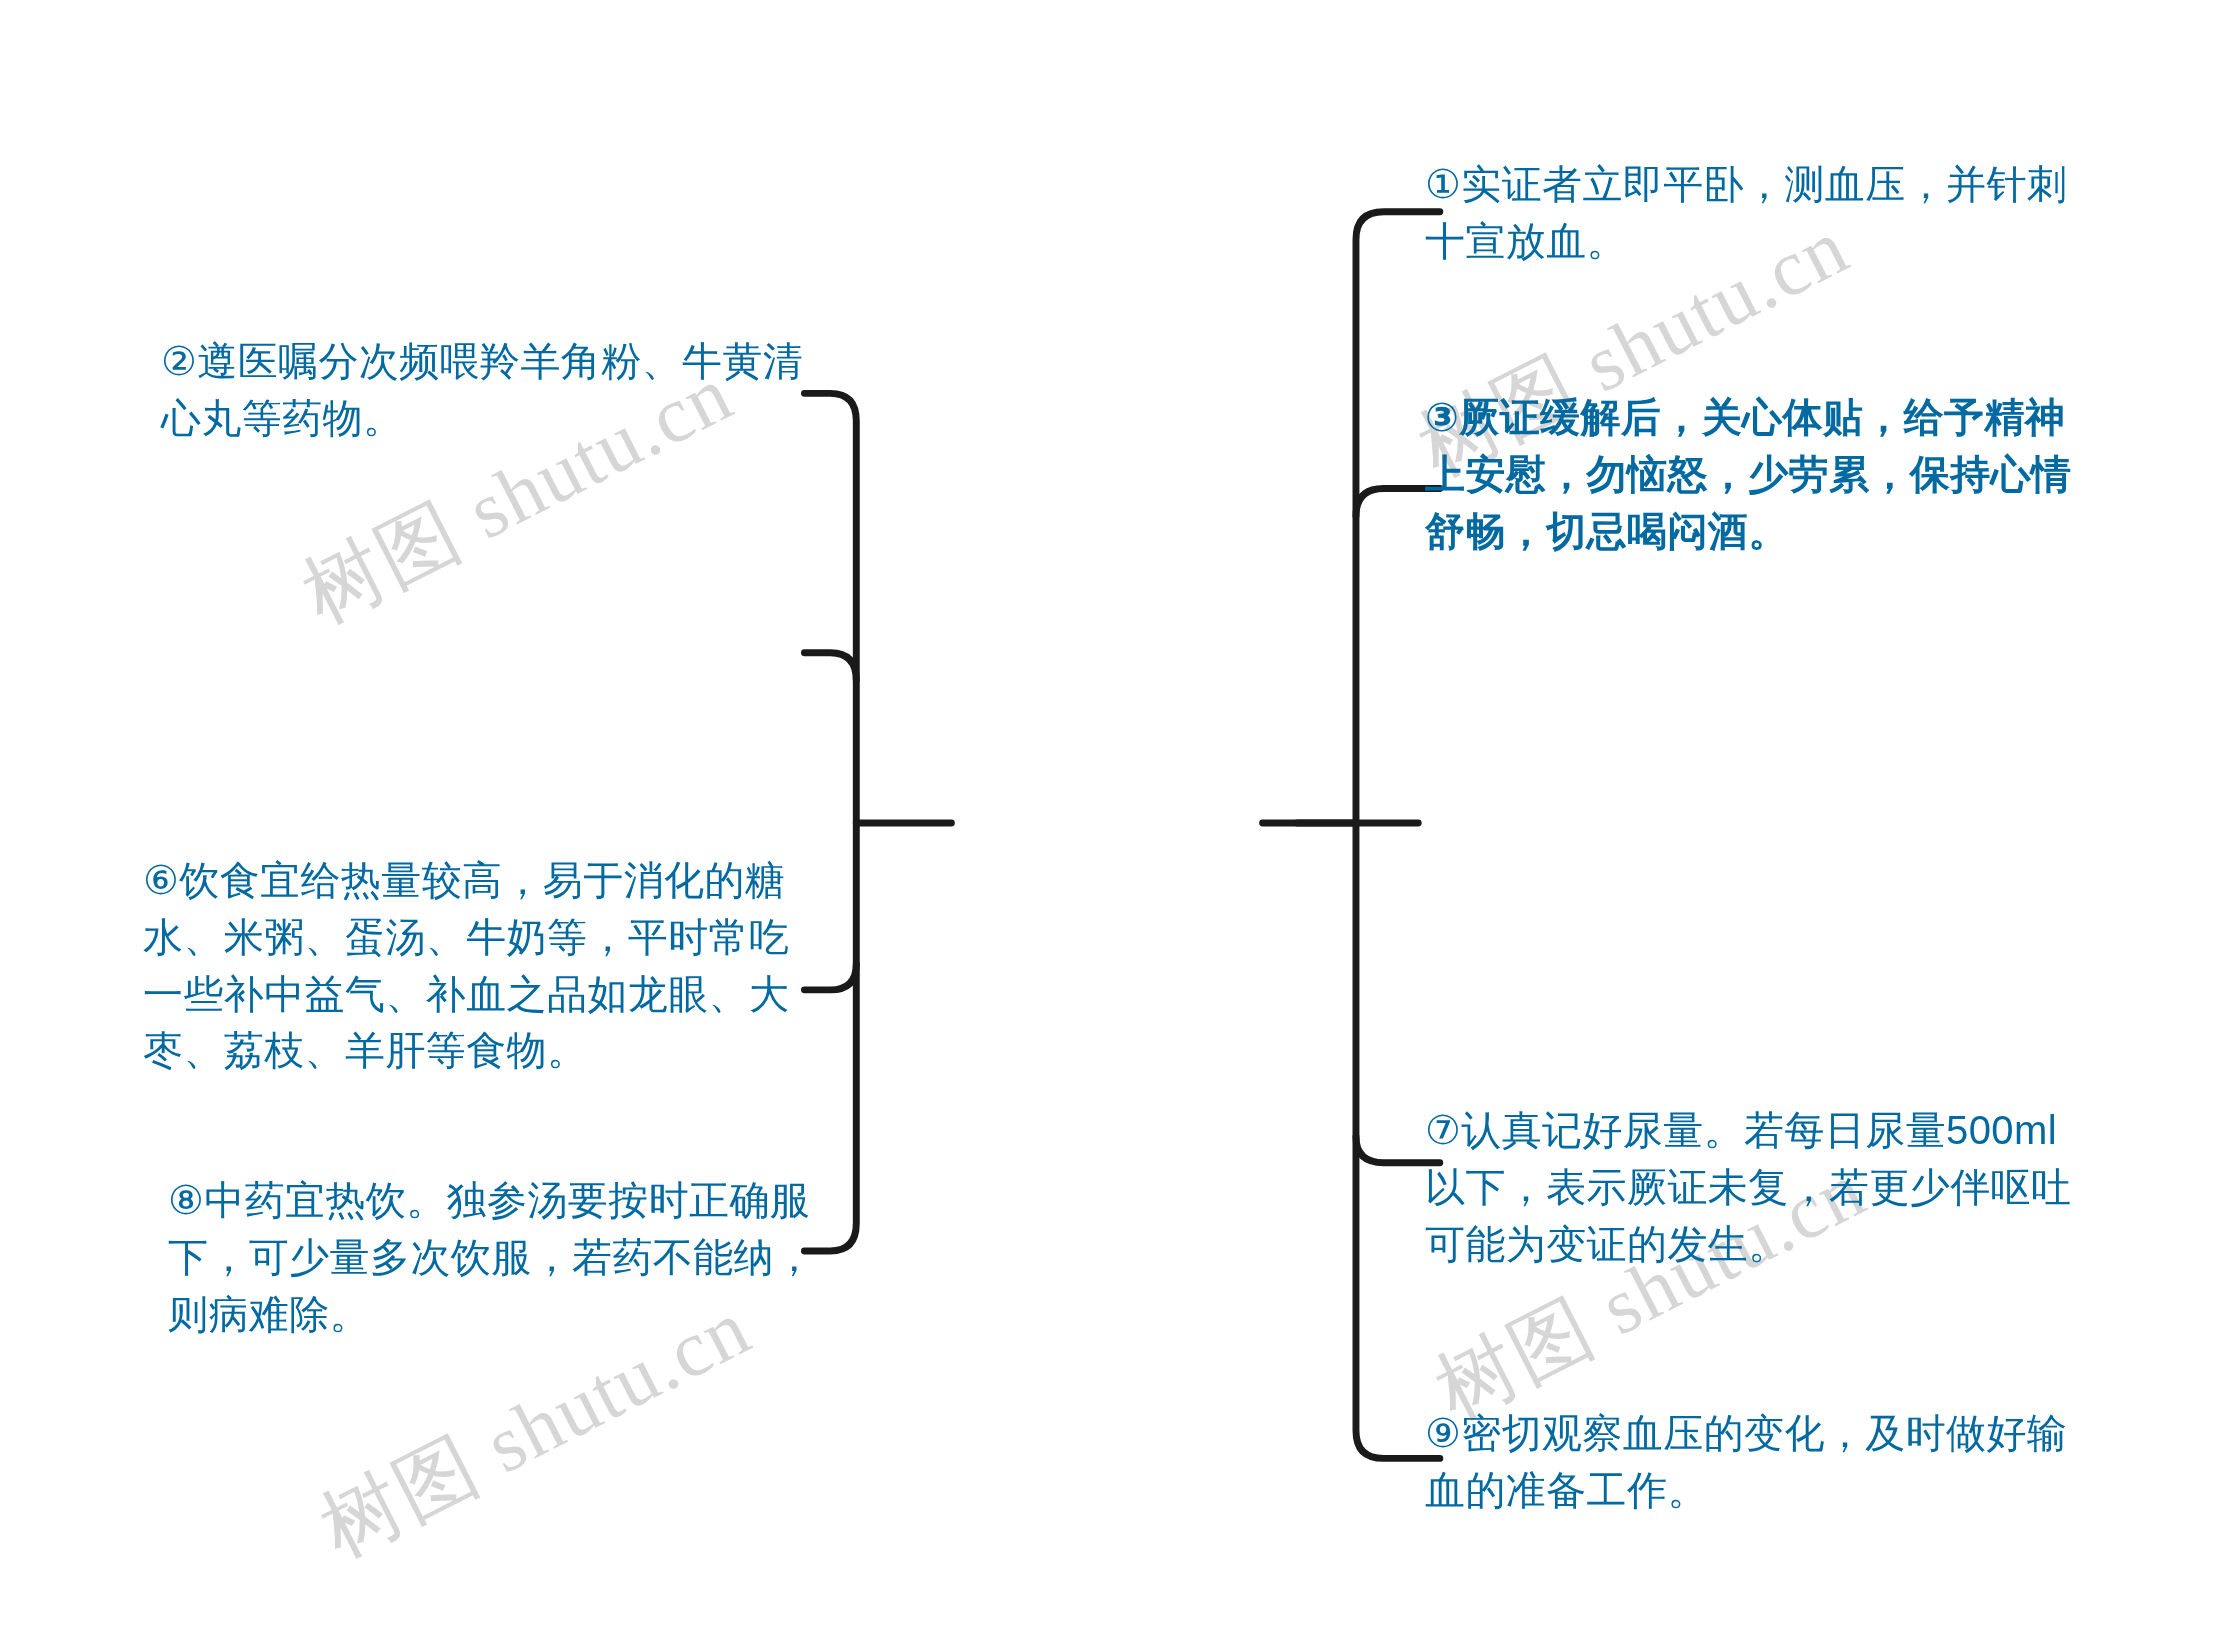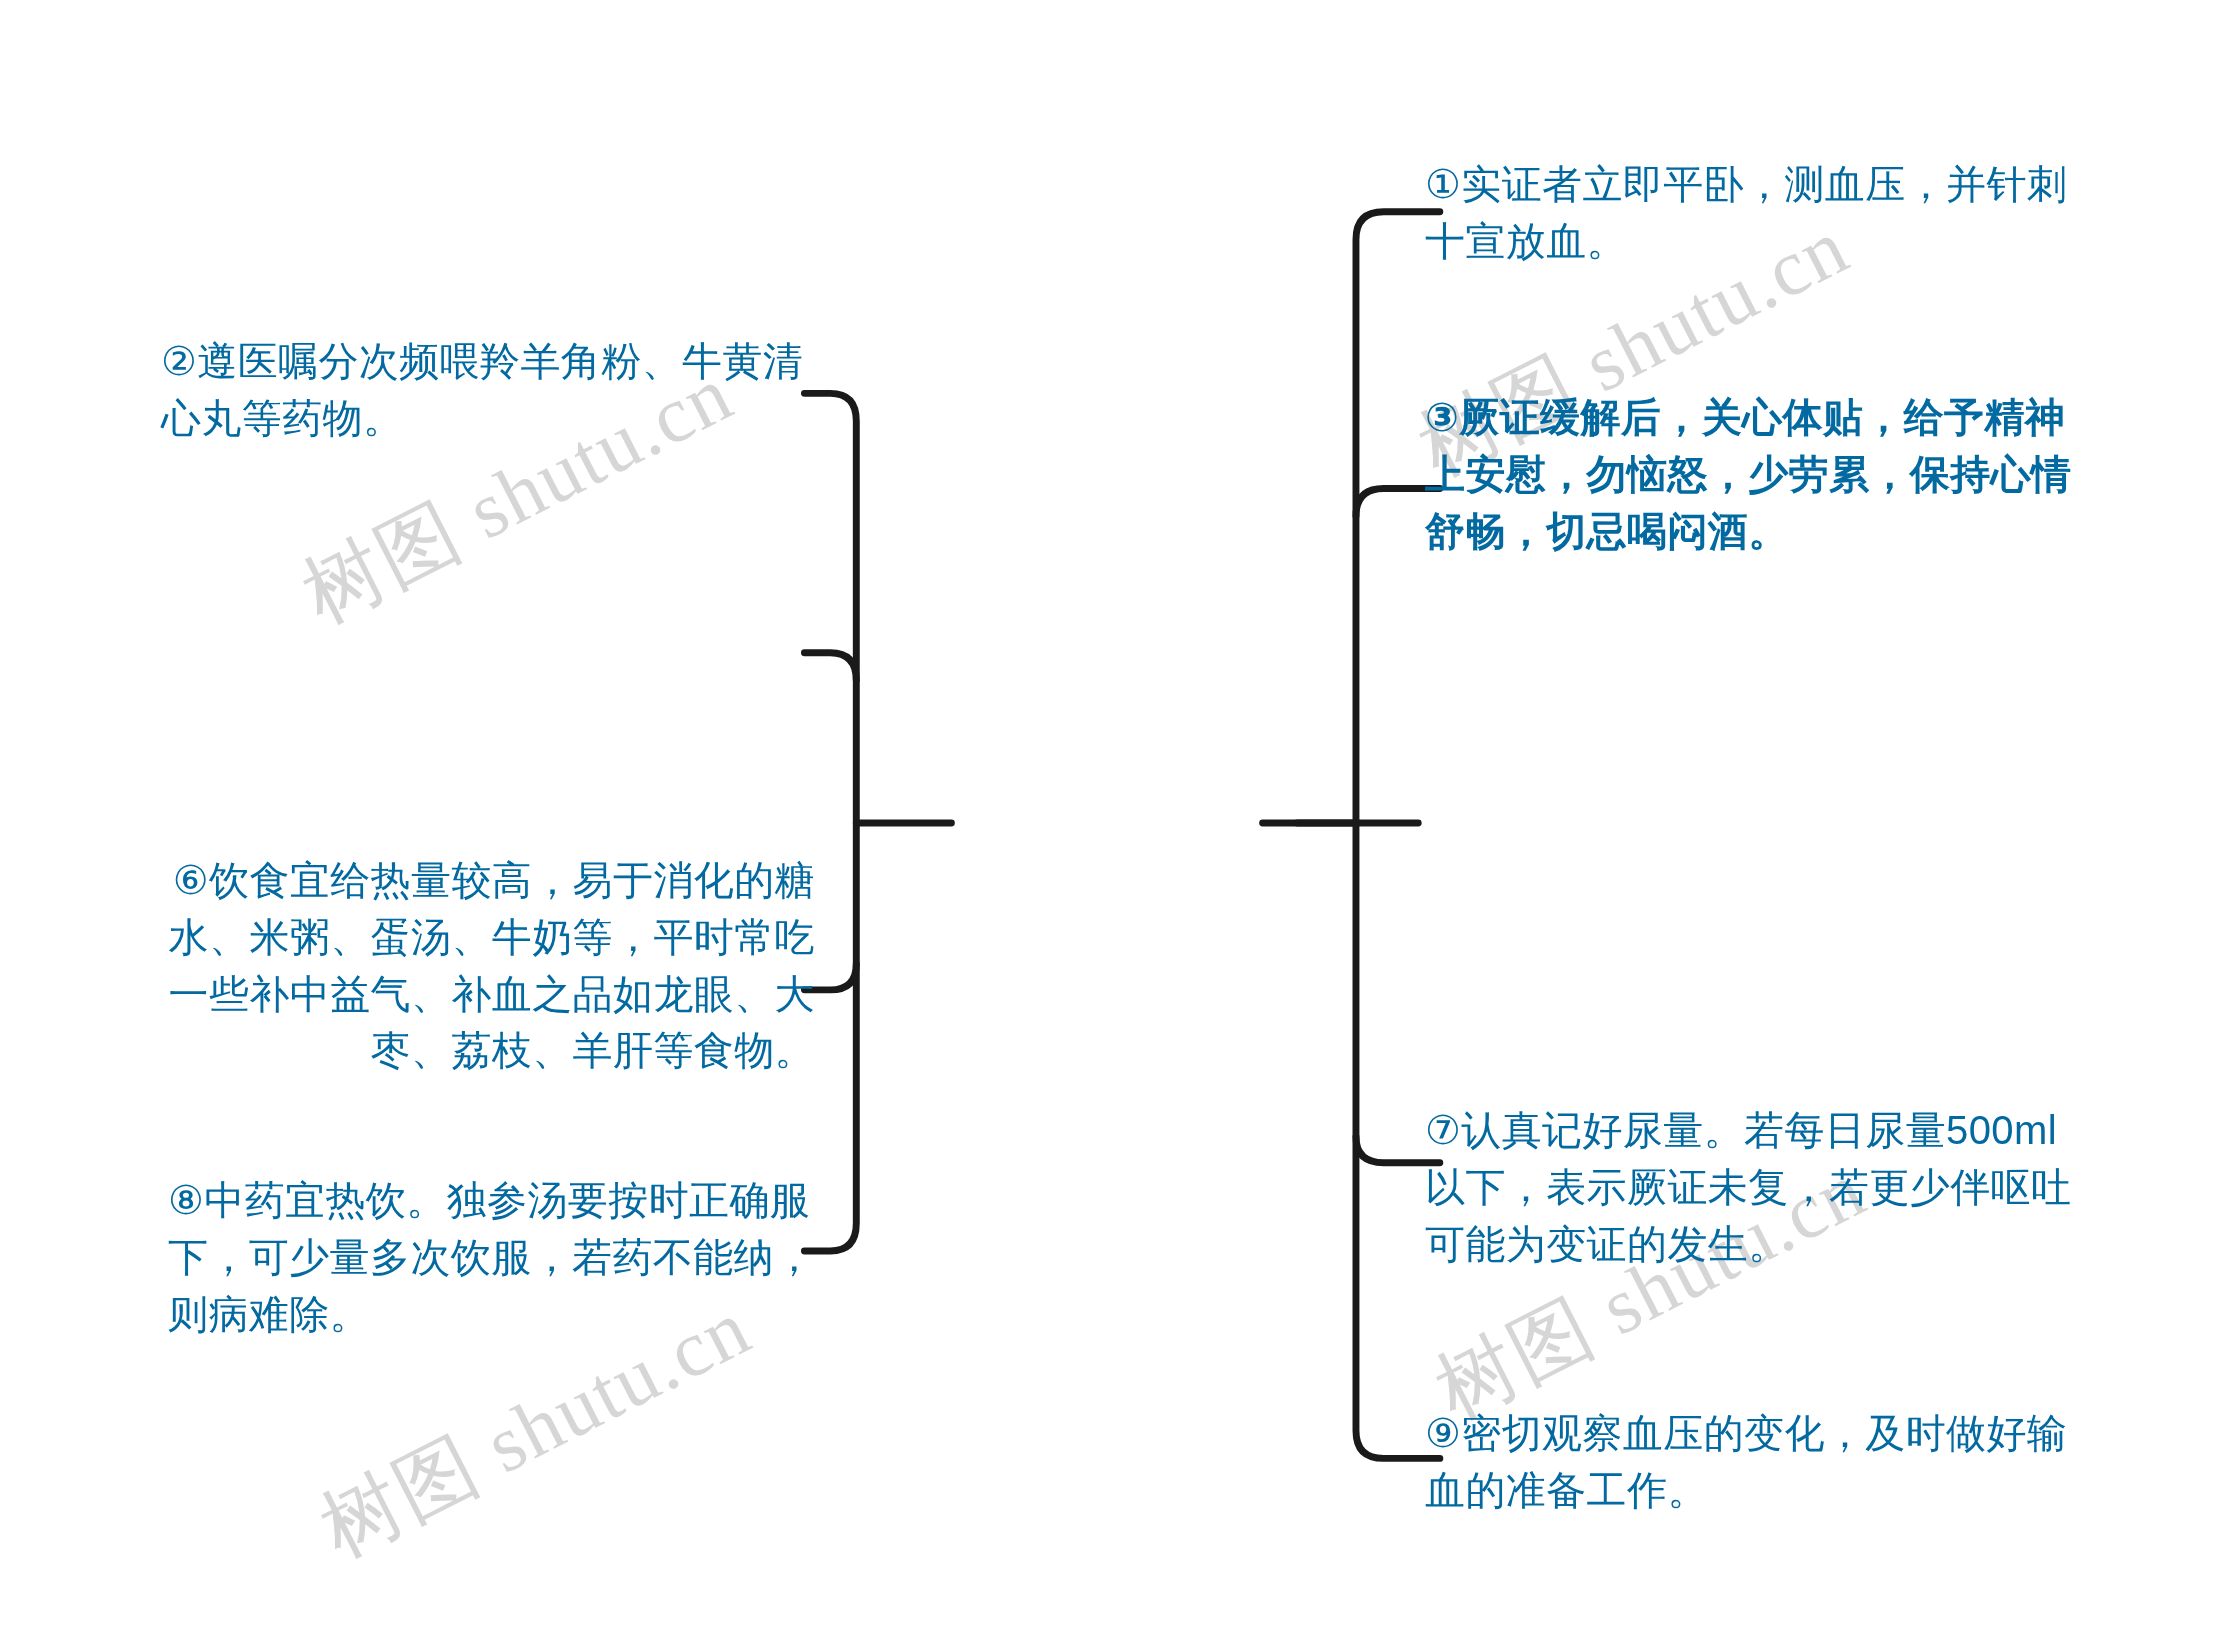--- a/index.html
+++ b/index.html
@@ -105,21 +105,21 @@
 
       <path d="M 1568 952 L 1460 952"></path>
       <path d="M 1500 952 L 1640 952"></path>
     </g>
   </svg>
 
 
   <div class="node left" style="left:161px; top:333px; width:649px;">②遵医嘱分次频喂羚羊角粉、牛黄清心丸等药物。</div>
 
 
-  <div class="node left" style="left:166px; top:852px; width:649px;text-align:right;">⑥饮食宜给热量较高，易于消化的糖水、米粥、蛋汤、牛奶等，平时常吃一些补中益气、补血之品如龙眼、大枣、荔枝、羊肝等食物。</div>
+  <div class="node left" style="left:143px; top:852px; width:649px;">⑥饮食宜给热量较高，易于消化的糖水、米粥、蛋汤、牛奶等，平时常吃一些补中益气、补血之品如龙眼、大枣、荔枝、羊肝等食物。</div>
 
   <div class="node left" style="left:168px; top:1172px; width:649px;">⑧中药宜热饮。独参汤要按时正确服下，可少量多次饮服，若药不能纳，则病难除。</div>
 
   <div class="node right" style="left:1425px; top:156px; width:657px;">①实证者立即平卧，测血压，并针刺十宣放血。</div>
 
   <div class="node right" style="left:1425px; top:389px; width:657px;font-weight:bold;">③厥证缓解后，关心体贴，给予精神上安慰，勿恼怒，少劳累，保持心情舒畅，切忌喝闷酒。</div>
 
 
   <div class="node right" style="left:1425px; top:1102px; width:657px;">⑦认真记好尿量。若每日尿量500ml以下，表示厥证未复，若更少伴呕吐可能为变证的发生。</div>
 

